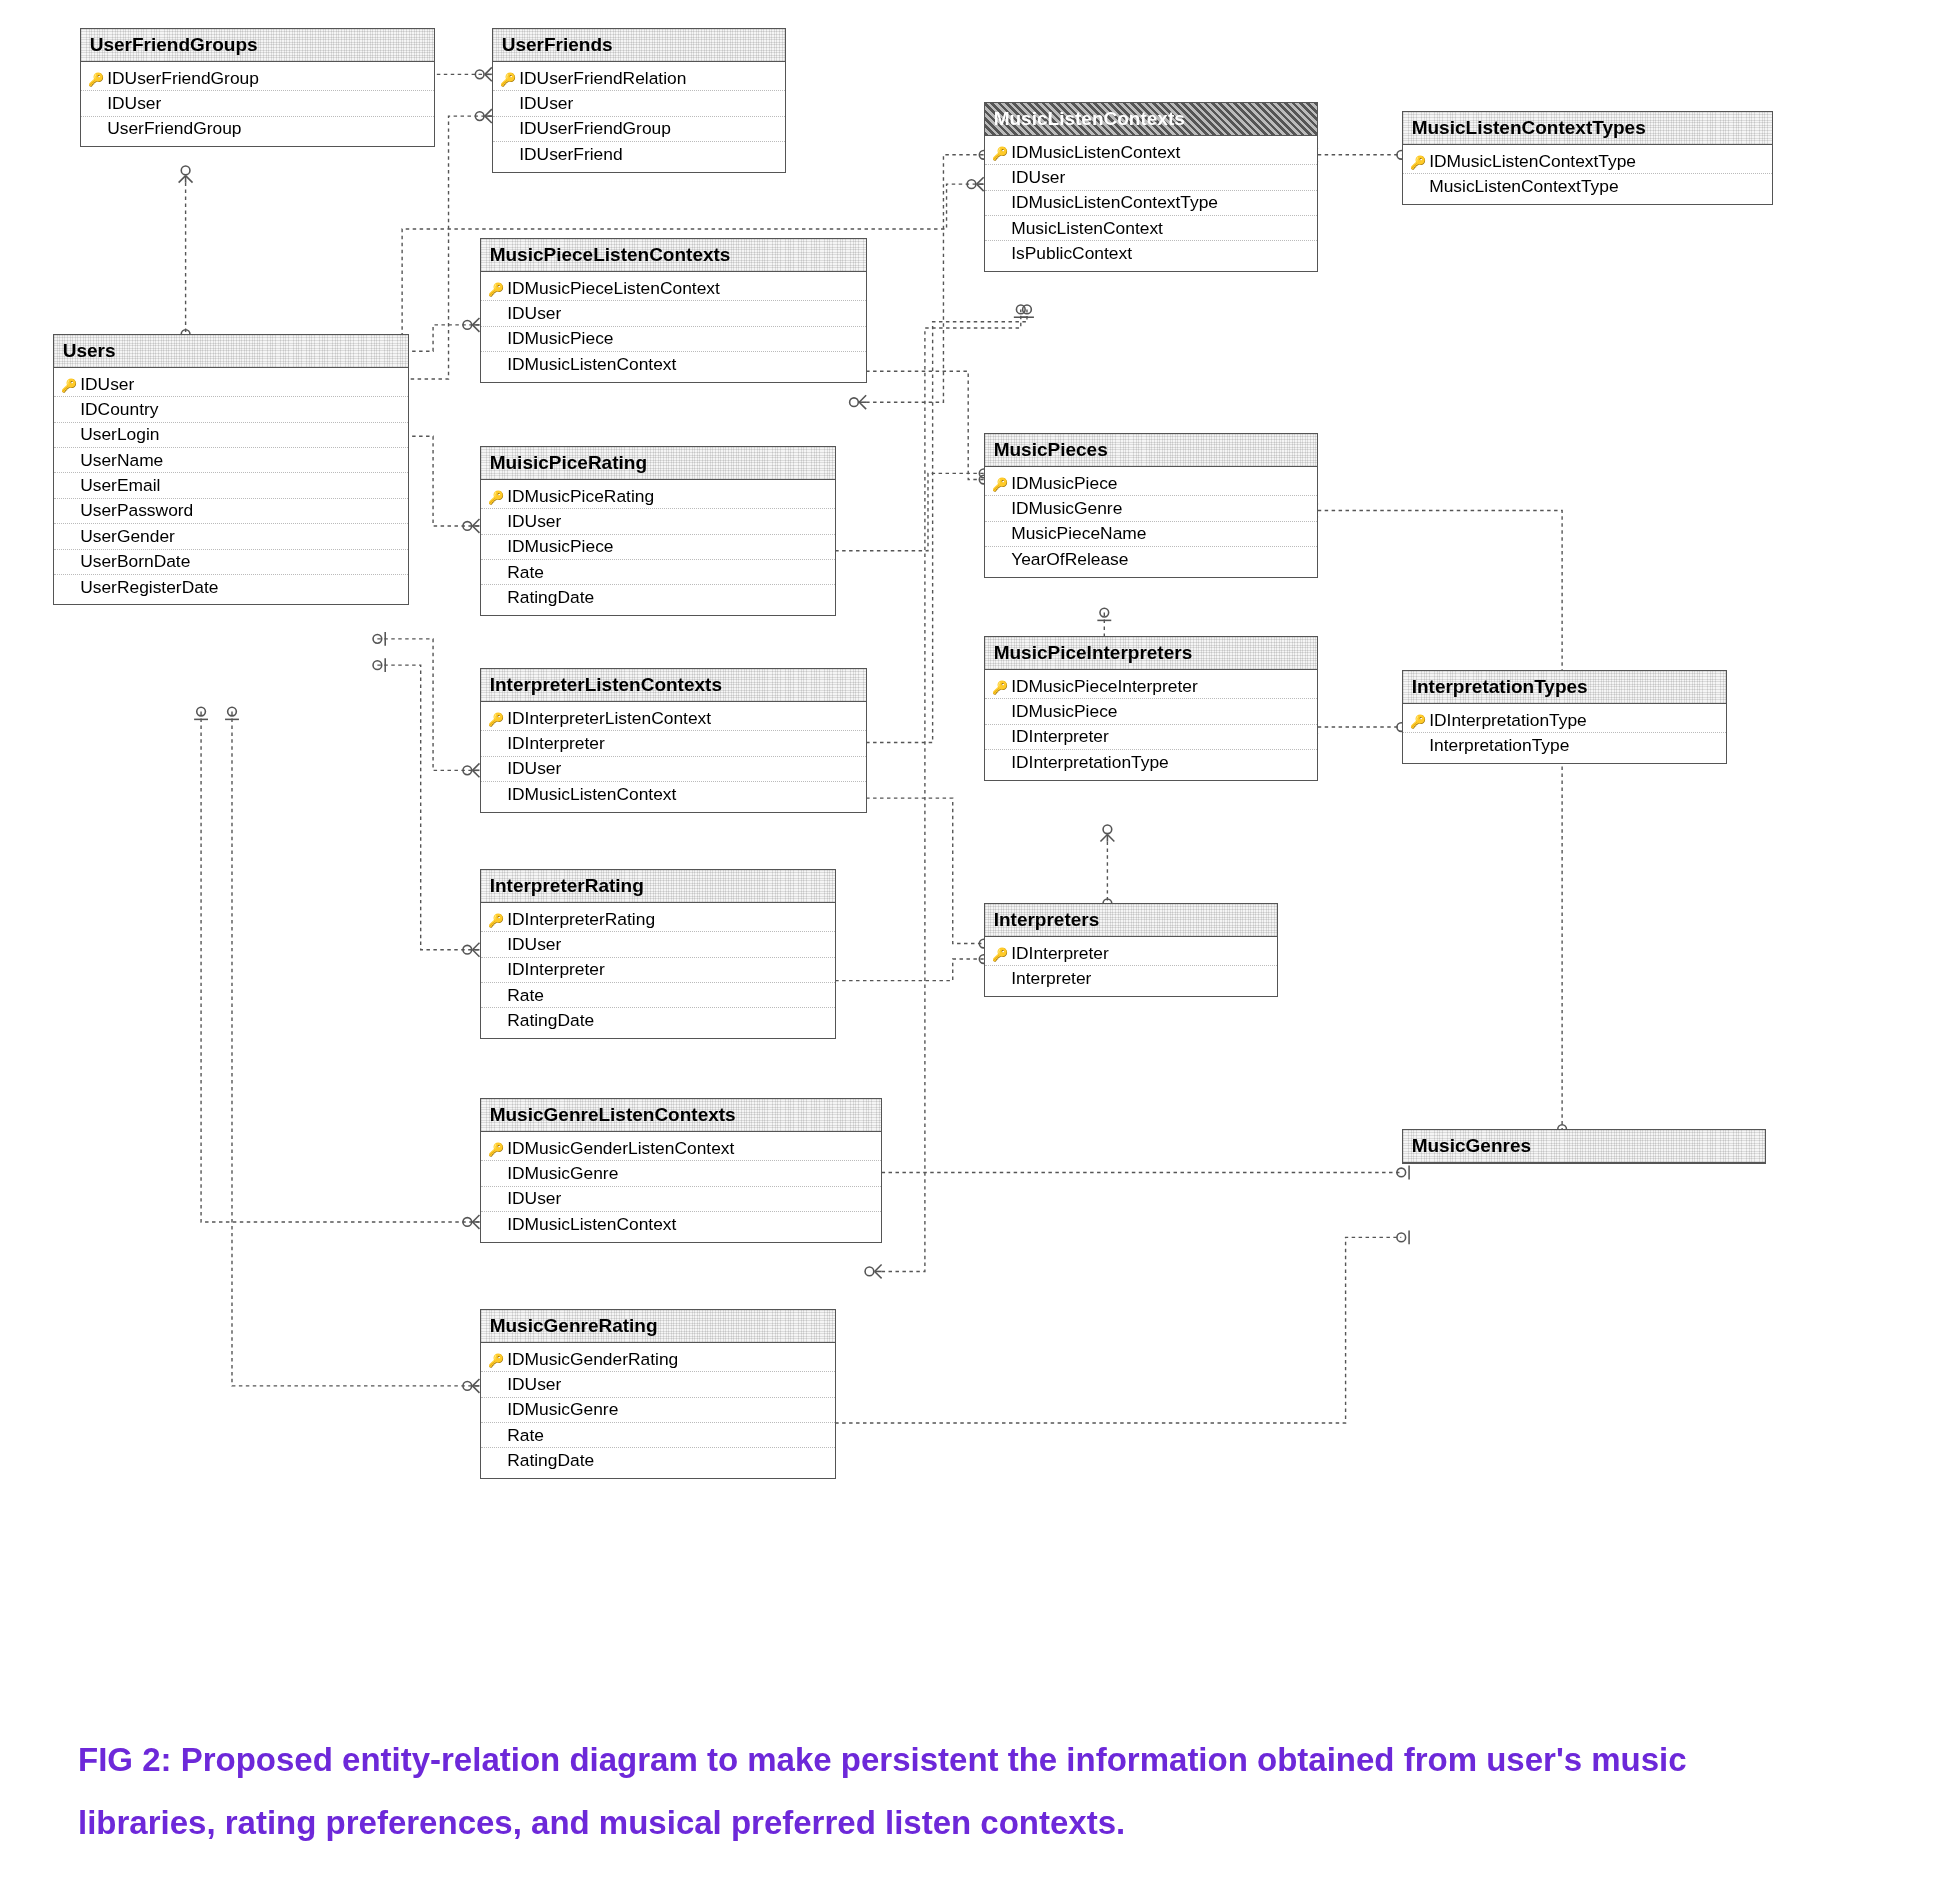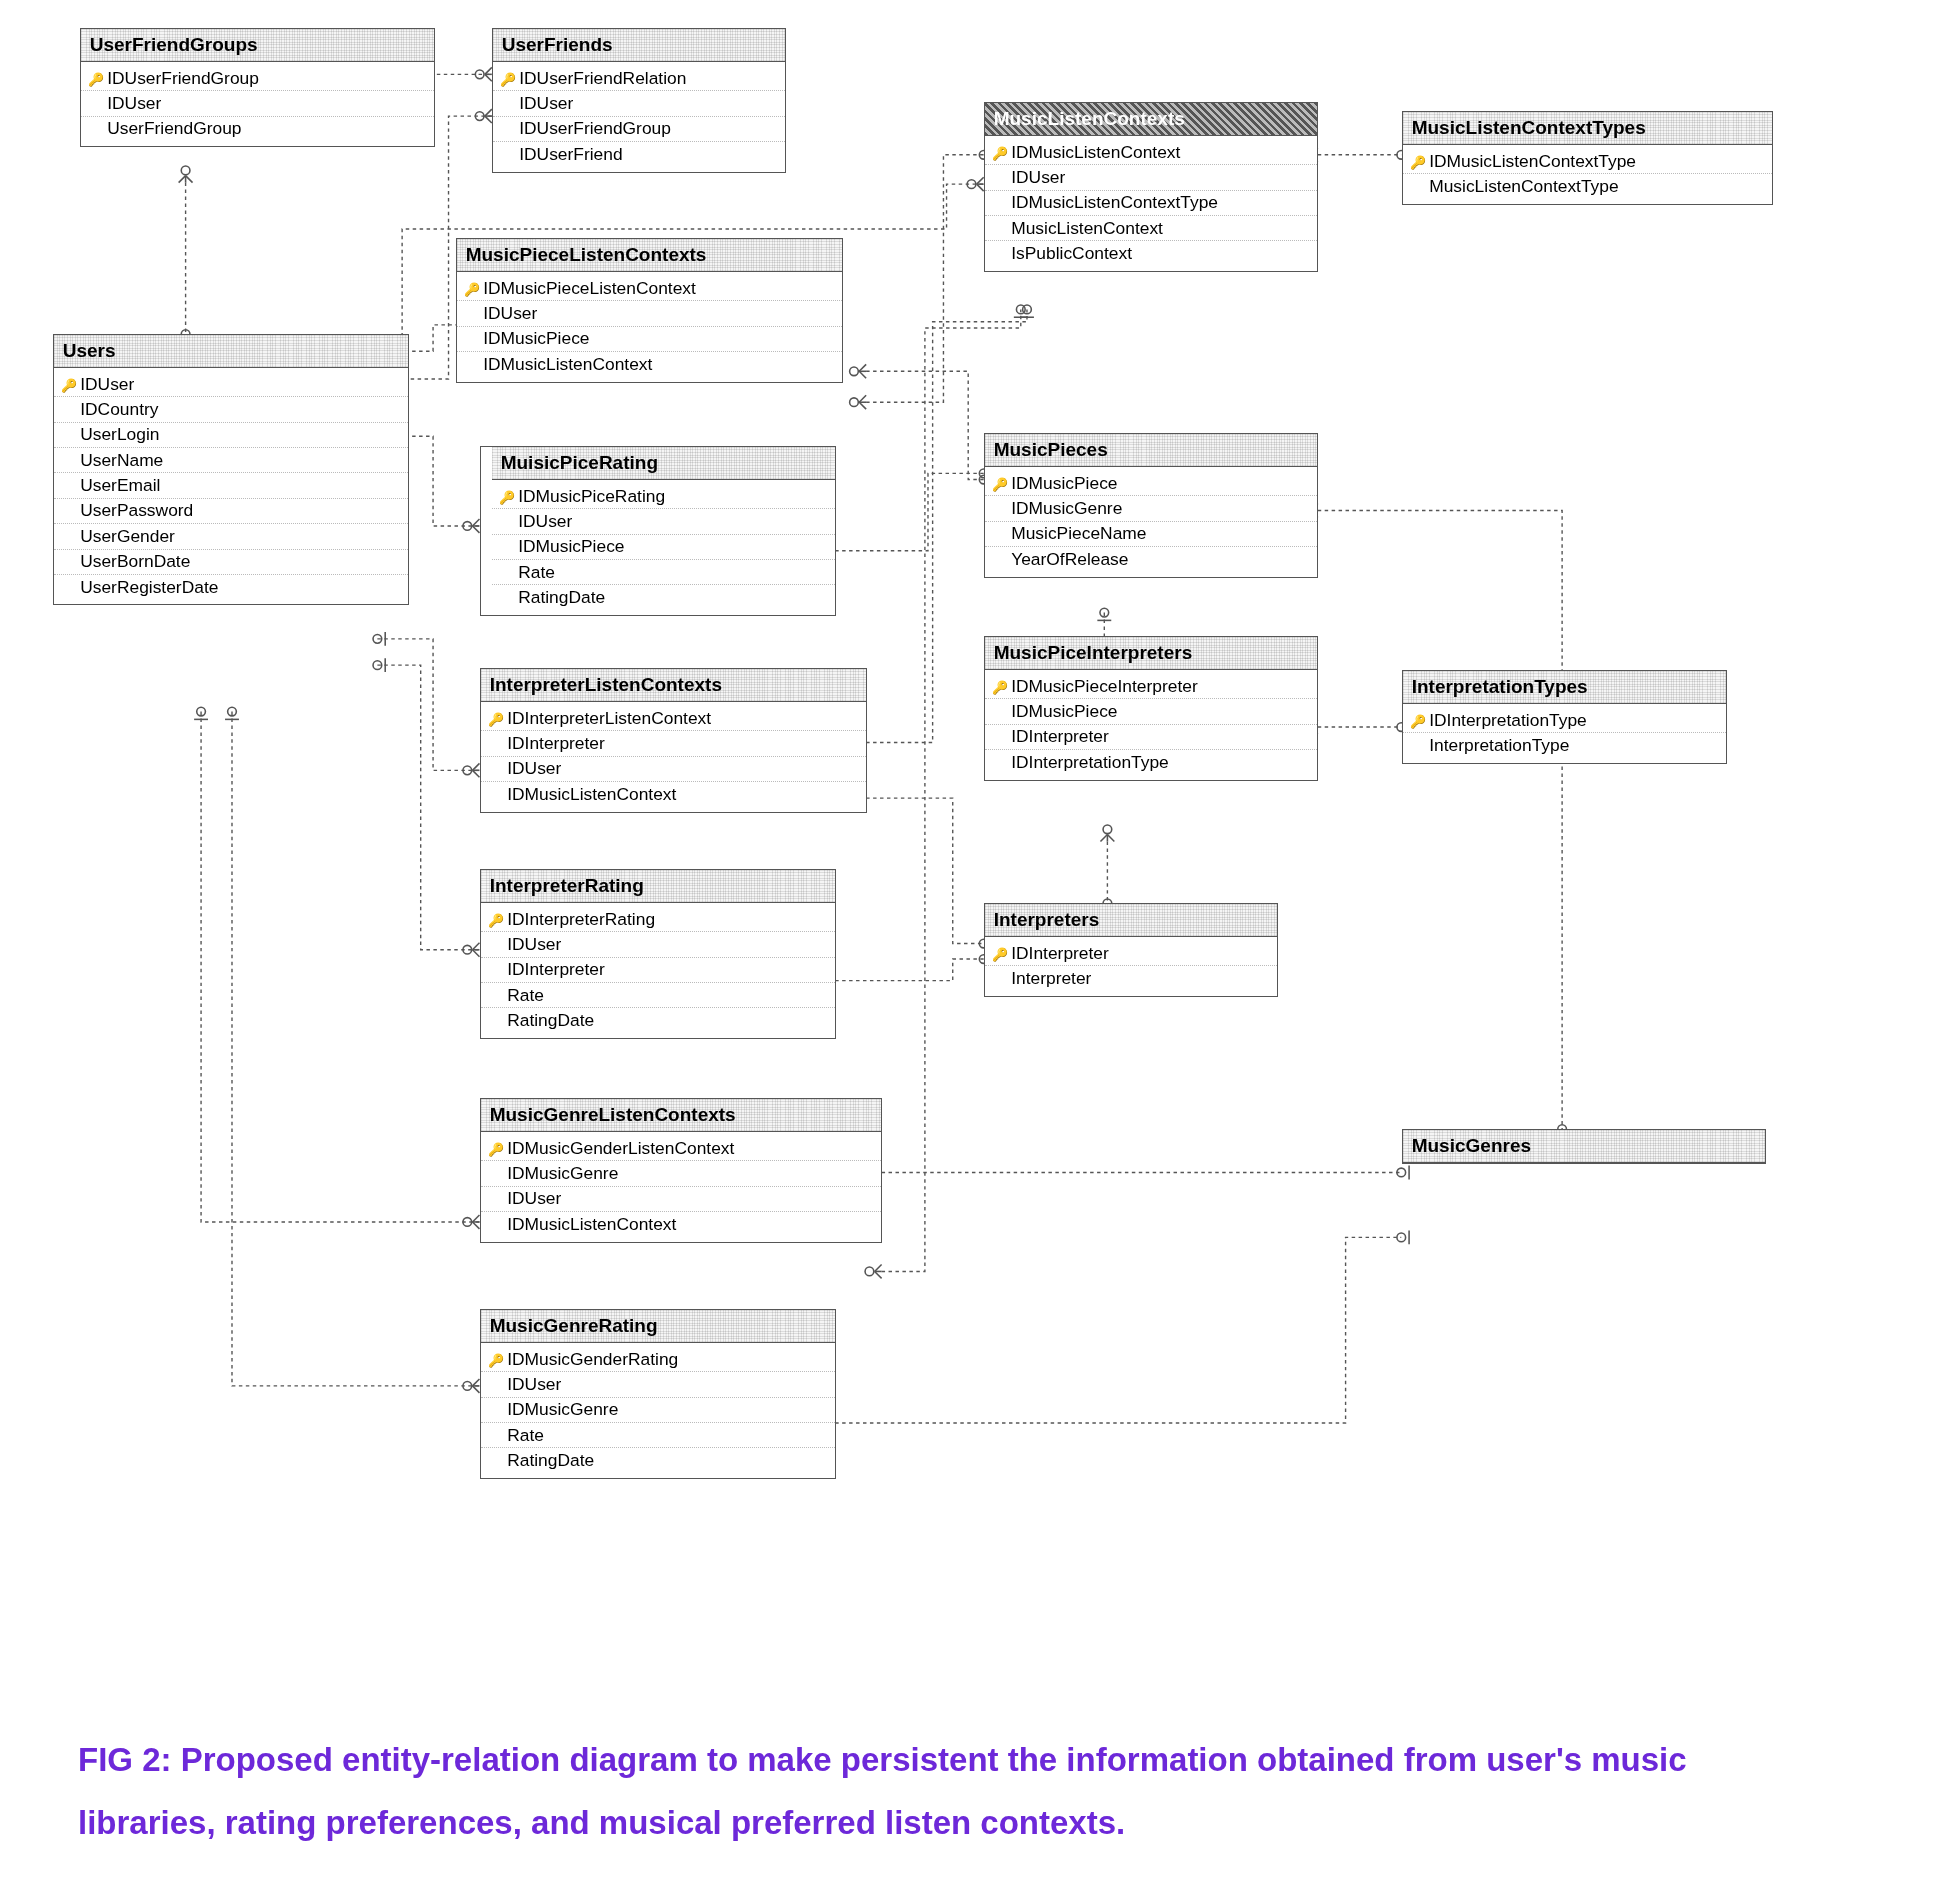--- a/index.html
+++ b/index.html
@@ -427,21 +427,21 @@
         <div class="field">
           <span class="key pk"></span>
           <span class="label">IDMusicListenContextType</span>
         </div>
         <div class="field">
           <span class="key"></span>
           <span class="label">MusicListenContextType</span>
         </div>
       </div>
     </div>
-    <div class="entity" style="left: 456px; top: 238px; width: 387px;">
+    <div class="entity" style="left: 480px; top: 238px; width: 387px;">
       <div class="title">MusicPieceListenContexts</div>
       <div class="fields">
         <div class="field">
           <span class="key pk"></span>
           <span class="label">IDMusicPieceListenContext</span>
         </div>
         <div class="field">
           <span class="key"></span>
           <span class="label">IDUser</span>
         </div>
@@ -489,21 +489,21 @@
         <div class="field">
           <span class="key"></span>
           <span class="label">UserBornDate</span>
         </div>
         <div class="field">
           <span class="key"></span>
           <span class="label">UserRegisterDate</span>
         </div>
       </div>
     </div>
-    <div class="entity" style="left: 480px; top: 446px; width: 356px; padding-left: 11px;">
+    <div class="entity" style="left: 480px; top: 446px; width: 356px;">
       <div class="title">MuisicPiceRating</div>
       <div class="fields">
         <div class="field">
           <span class="key pk"></span>
           <span class="label">IDMusicPiceRating</span>
         </div>
         <div class="field">
           <span class="key"></span>
           <span class="label">IDUser</span>
         </div>

